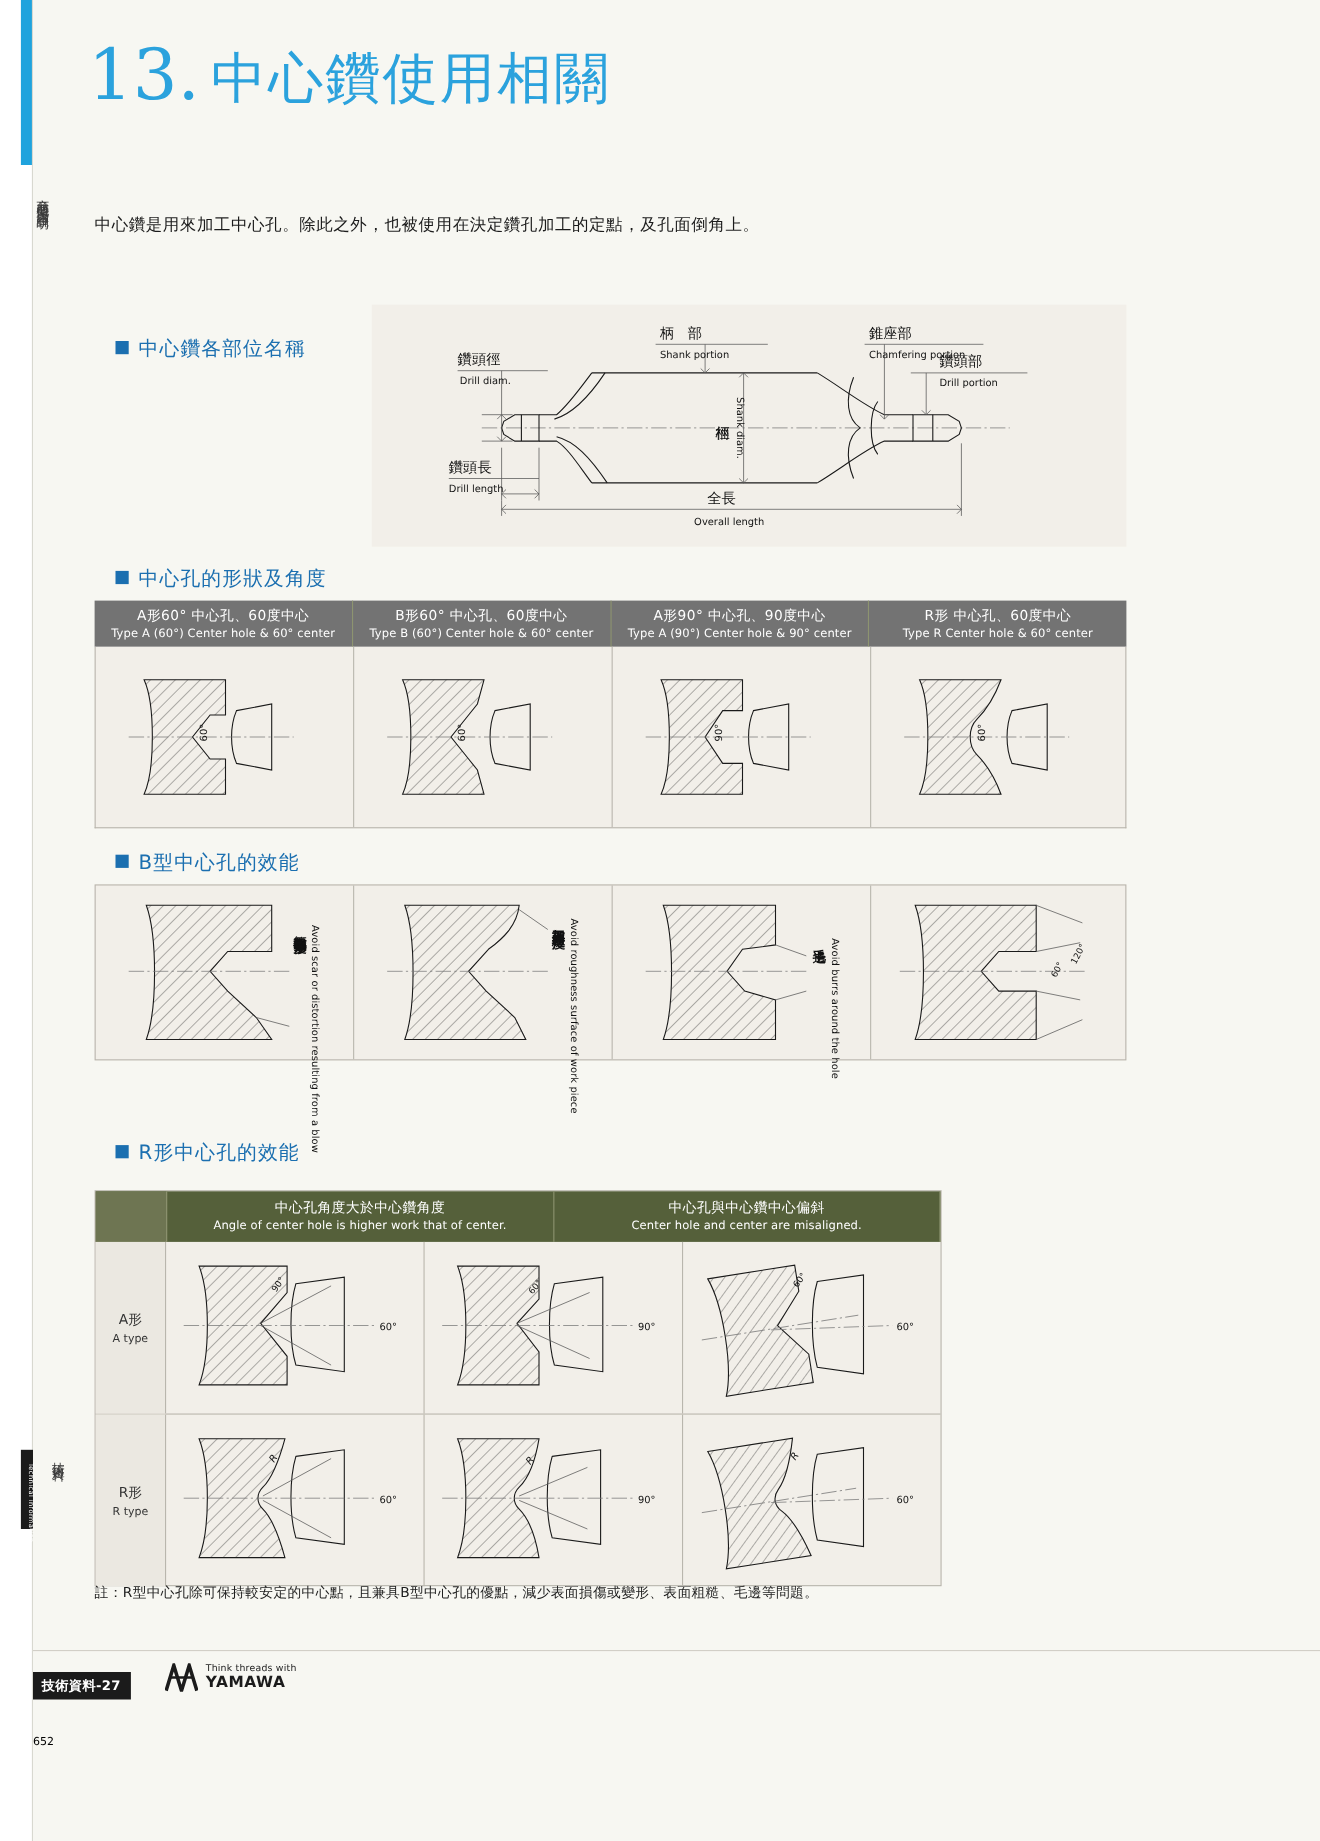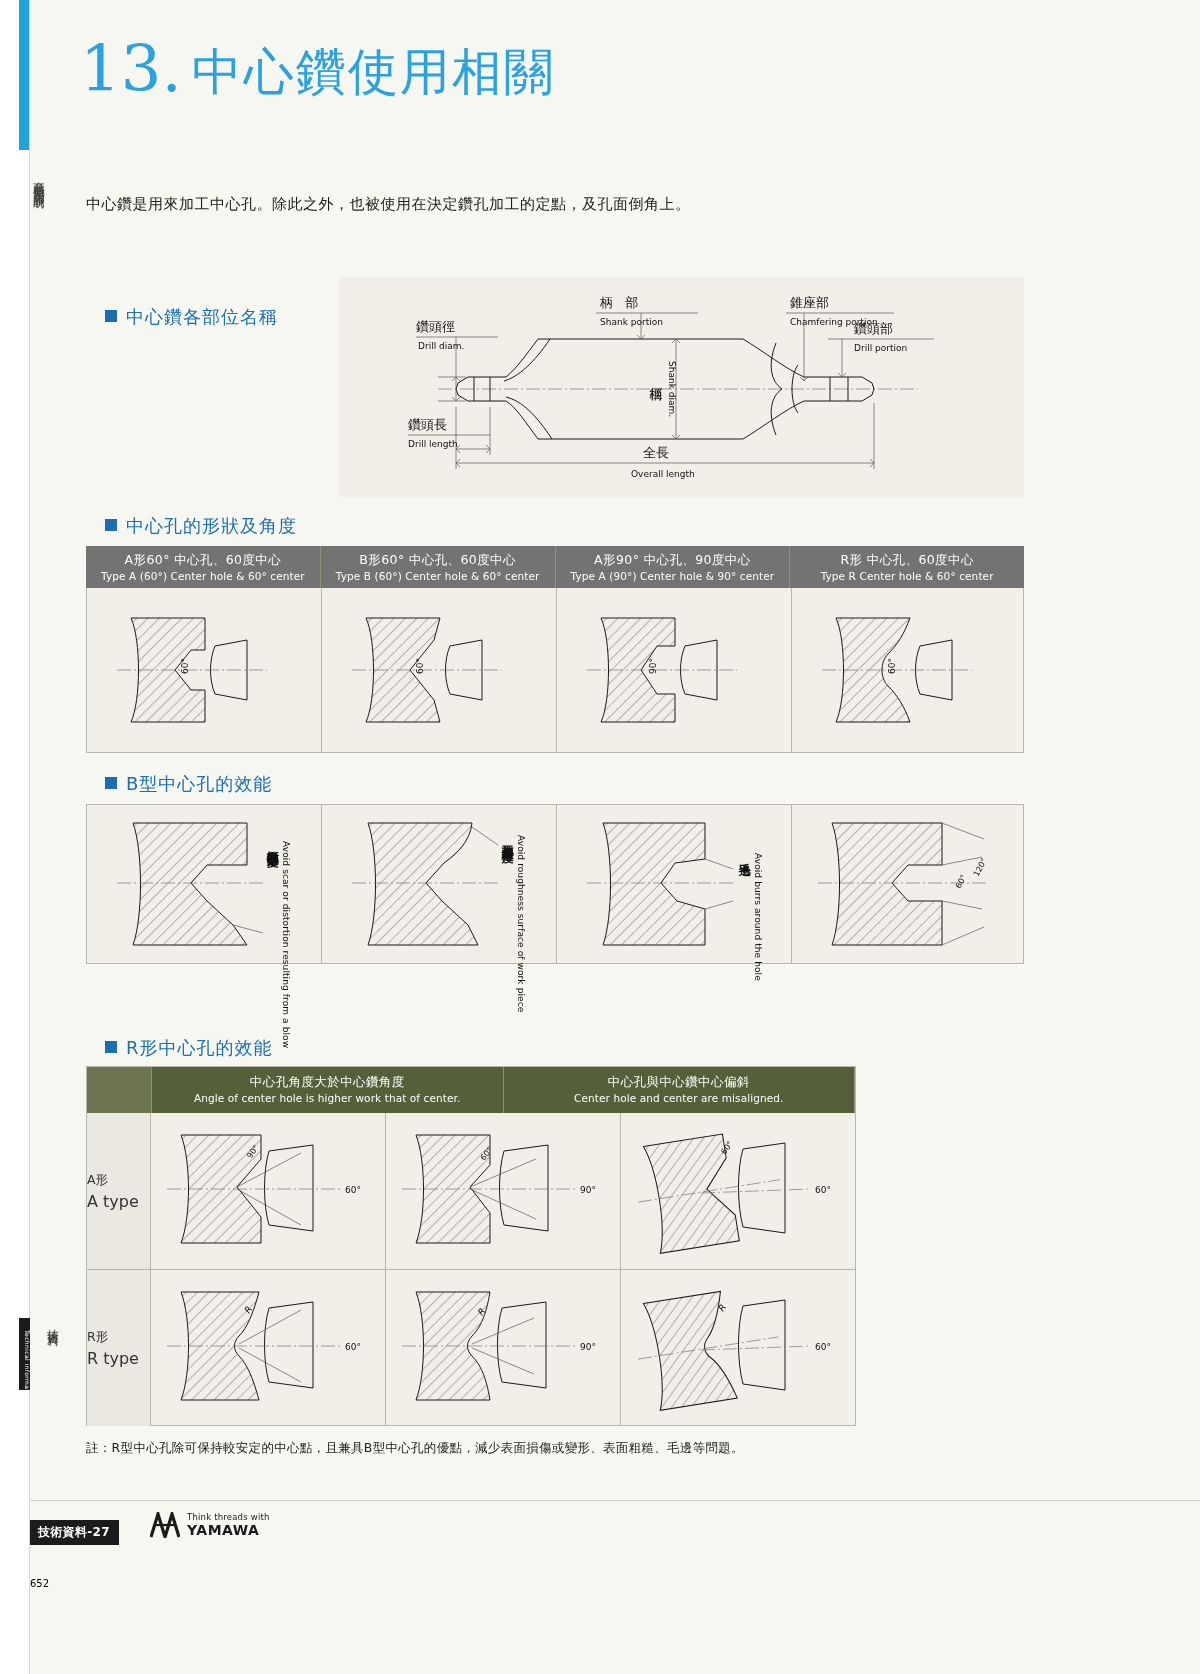--- a/index.html
+++ b/index.html
@@ -51,26 +51,26 @@
   .hcell:last-child{border-right:none;}
   .hzh{font-size:12.5px;letter-spacing:.4px;line-height:1.35;}
   .hen{font-size:10.5px;letter-spacing:.1px;line-height:1.3;margin-top:1px;}
 
   
   .vlabel{position:absolute;display:flex;align-items:flex-start;gap:1px;}
   .vzh{writing-mode:vertical-rl;text-orientation:upright;font-size:12px;color:#111;letter-spacing:1px;font-weight:600;line-height:1.15;}
   .ven{writing-mode:vertical-rl;font-size:9px;color:#111;line-height:1.25;letter-spacing:.1px;}
 
   
-  .rtable{position:absolute;box-sizing:border-box;border:1px solid #b9b6ad;background:#f2efe9;}
+  .rtable{position:absolute;box-sizing:border-box;border:1px solid #b9b6ad;background:#f2efe9;margin-top:16px;}
   .rrow{display:flex;}
   .rlabel{width:65px;box-sizing:border-box;border-right:1px solid #b9b6ad;background:#ebe8e1;
-          display:flex;flex-direction:column;justify-content:center;color:#333;}
+          display:flex;flex-direction:column;align-items:center;justify-content:center;color:#333;}
   .rlabel .zh{font-size:12.5px;}
-  .rlabel .en{font-size:16px;margin-top:3px;}
+  .rlabel .en{font-size:10px;margin-top:3px;}
   .rcell{flex:1;box-sizing:border-box;border-right:1px solid #b9b6ad;position:relative;}
   .rcell:last-child{border-right:none;}
   .rhdr{background:#55603a;color:#fff;}
   .rhdr .rlabel{background:#6e7552;border-right:1px solid #8d9470;}
   .rhdr .rcell{border-right:1px solid #8d9470;text-align:center;padding:7px 4px 6px;}
 
   #note{position:absolute;left:86px;top:1440px;font-size:12.5px;color:#1c1c1c;letter-spacing:.3px;}
 
   
   #foot-rule{position:absolute;left:30px;top:1500px;width:1170px;height:1px;background:#d2cfc7;}

